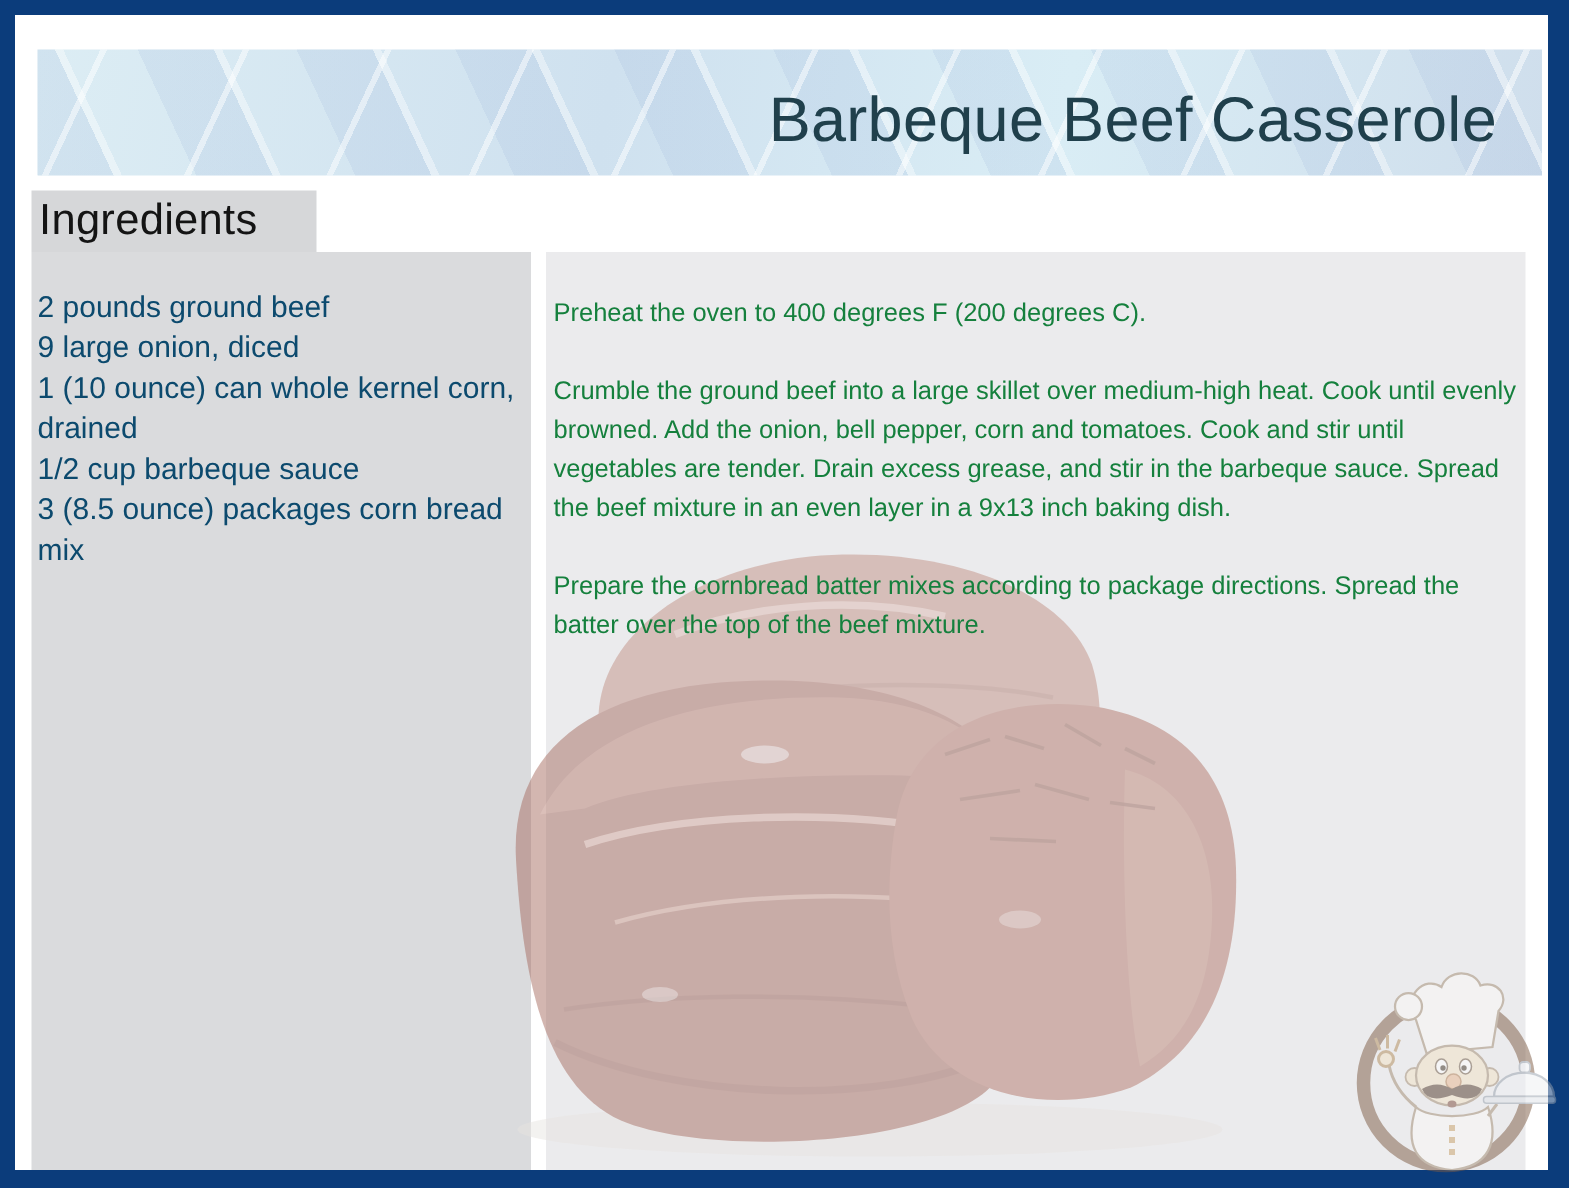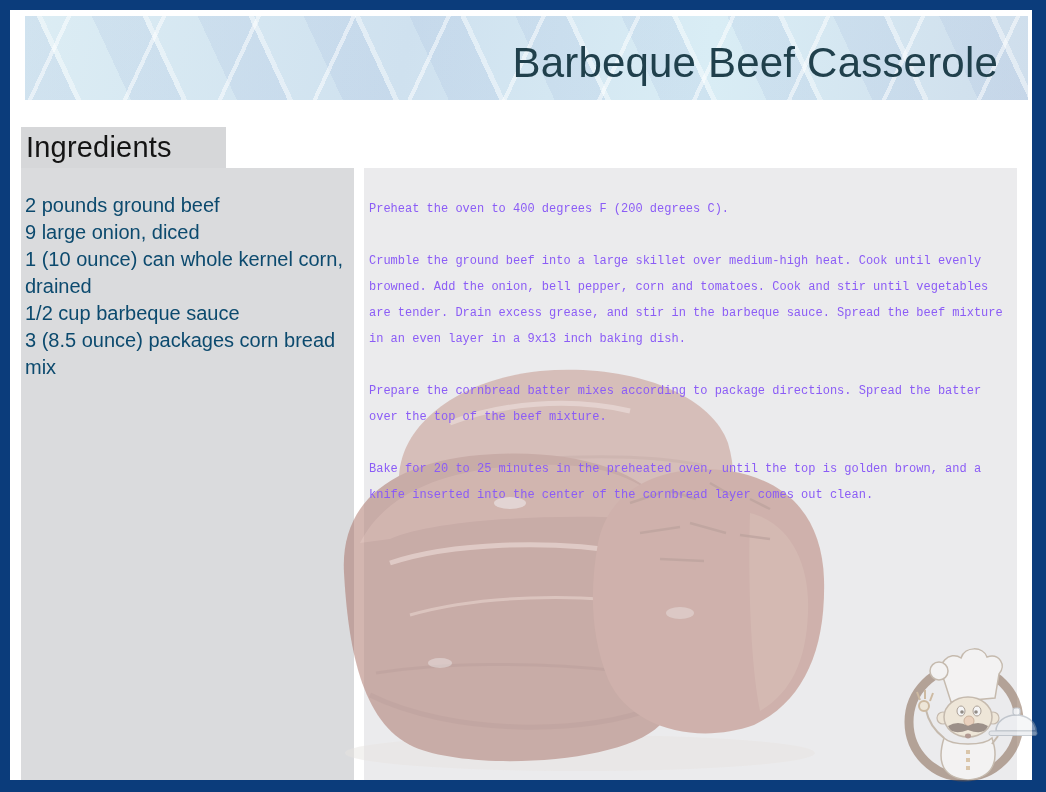--- a/index.html
+++ b/index.html
@@ -8,21 +8,21 @@
     background:#0b3c7b;
     font-family:"Liberation Sans","DejaVu Sans",sans-serif;
     -webkit-font-smoothing:antialiased;
   }
   .page{
     position:absolute;left:10px;top:10px;right:14px;bottom:12px;
     background:#ffffff;
   }
   
   .banner{
-    position:absolute;left:15px;top:6px;width:1003px;height:84px;
+    position:absolute;left:15px;top:23px;width:1003px;height:84px;
     background:
       repeating-linear-gradient(115deg,
         rgba(255,255,255,0) 0 38px, rgba(255,255,255,0.5) 38px 42px,
         rgba(255,255,255,0) 42px 86px),
       repeating-linear-gradient(65deg,
         rgba(150,175,215,0.16) 0 46px, rgba(255,255,255,0.4) 46px 51px,
         rgba(150,175,215,0) 51px 96px),
       linear-gradient(100deg,#dcedf4 0%,#cfe1ef 38%,#d9edf5 68%,#cfdeec 100%);
     display:flex;align-items:center;justify-content:flex-end;
   }
@@ -31,38 +31,38 @@
     font-size:42px;font-weight:400;letter-spacing:0.2px;
     color:#20404c;
   }
   
   .col{position:absolute;top:117px;bottom:0;}
   .col-left{left:11px;width:333px;}
   .col-right{left:354px;width:653px;}
   .head-box{
     height:41px;display:flex;align-items:center;
   }
-  .col-left .head-box{width:205px;background:#d6d7d9;}
+  .col-left .head-box{width:190px;background:#d6d7d9;}
   .col-right .head-box{width:161px;background:#e4e5e7;}
   .head-box h2{
     margin:0;padding-left:5px;position:relative;z-index:1;
     font-size:29px;font-weight:400;color:#141414;letter-spacing:0.2px;
   }
   .col-body{
     position:absolute;left:0;right:0;top:41px;bottom:0;
   }
   .col-left .col-body{background:#dadbdd;padding:24px 10px 0 4px;}
   .col-right .col-body{background:#ebebed;padding:28px 6px 0 5px;}
   .ing-item{
     position:relative;z-index:1;
     font-size:20px;line-height:27px;color:#0c4a6e;
   }
   .dir-para{
     position:relative;z-index:1;margin:0 0 26px 0;
-    font-size:12px;line-height:26px;color:#8b5cf6;font-family:Liberation Mono, monospace;
+    font-size:17px;line-height:26px;color:#15803d;
   }
   
   #beef-photo{position:absolute;left:320px;top:353px;width:502px;height:412px;opacity:0.48;}
   #chef-logo{position:absolute;left:888px;top:634px;width:140px;height:142px;opacity:0.5;}
 </style>
 </head>
 <body>
 
 <div class="page">
 
@@ -81,21 +81,20 @@
       <div class="ing-item">1/2 cup barbeque sauce</div>
       <div class="ing-item">3 (8.5 ounce) packages corn bread mix</div>
     </div>
   </div>
 
   <div class="col col-right">
     <div class="col-body">
       <p class="dir-para">Preheat the oven to 400 degrees F (200 degrees C).</p>
       <p class="dir-para">Crumble the ground beef into a large skillet over medium-high heat. Cook until evenly browned. Add the onion, bell pepper, corn and tomatoes. Cook and stir until vegetables are tender. Drain excess grease, and stir in the barbeque sauce. Spread the beef mixture in an even layer in a 9x13 inch baking dish.</p>
       <p class="dir-para">Prepare the cornbread batter mixes according to package directions. Spread the batter over the top of the beef mixture.</p>
-      <p class="dir-para">Bake for 20 to 25 minutes in the preheated oven, until the top is golden brown, and a knife inserted into the center of the cornbread layer comes out clean.</p>
     </div>
   </div>
 
   <svg id="beef-photo" viewBox="0 0 502 412" aria-hidden="true">
     <ellipse cx="250" cy="390" rx="235" ry="18" fill="#e8e4e1"></ellipse>
 
     <path d="M70,130 C60,70 120,18 210,8 C300,0 380,30 398,80 C410,120 400,160 380,185 C320,210 160,210 100,185 C80,170 74,150 70,130 Z" fill="#c08e82"></path>
     <path d="M120,60 C170,40 240,34 300,48" fill="none" stroke="#e3c4ba" stroke-width="5" opacity="0.8"></path>
     <path d="M100,112 C180,92 300,88 372,102" fill="none" stroke="#a9766b" stroke-width="3" opacity="0.7"></path>
 

